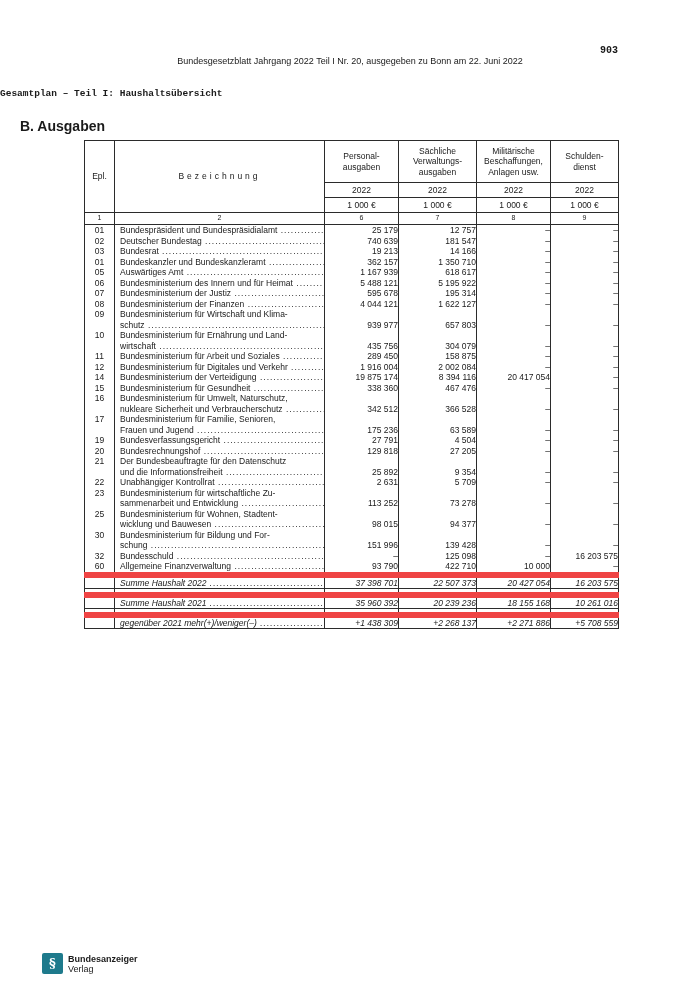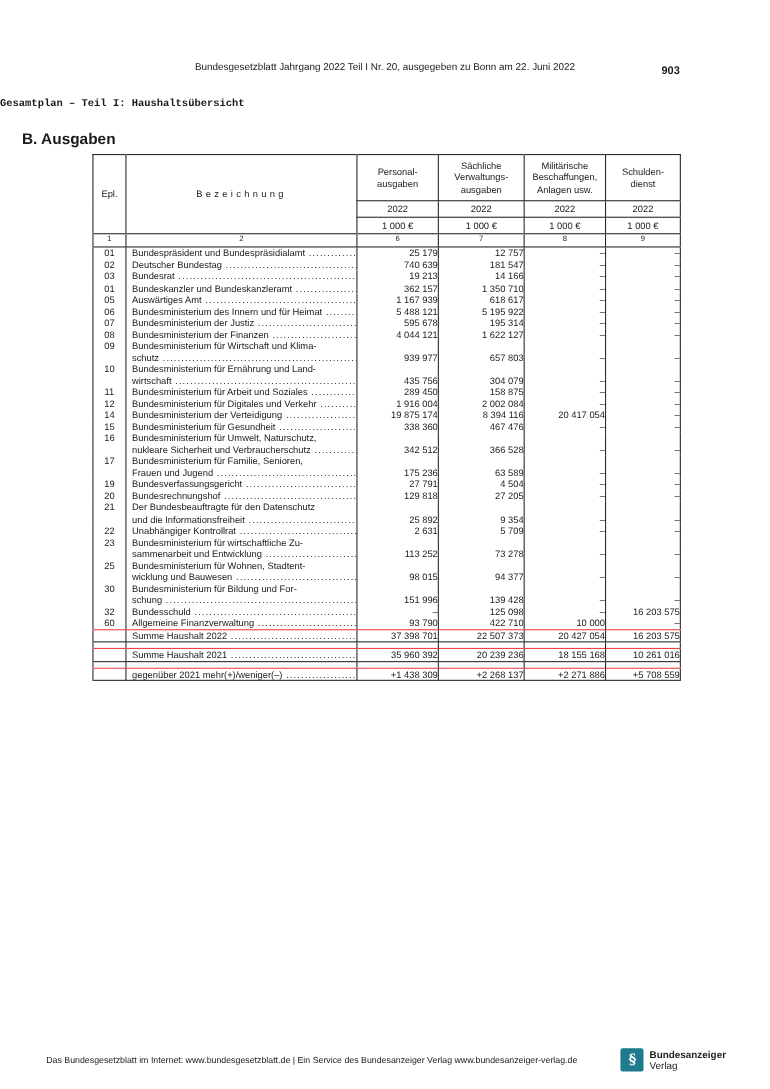--- a/index.html
+++ b/index.html
@@ -9,22 +9,22 @@
     background: #ffffff;
     font-family: "Liberation Sans", "DejaVu Sans", sans-serif;
     color: #1a1a1a;
     position: relative;
   }
   .masthead {
     position: absolute; top: 56px; left: 0; width: 100%;
     text-align: center; font-size: 9px; color: #1a1a1a;
   }
   .pagenum {
-    position: absolute; top: 59px; right: 82px;
-    font-size: 10px; font-weight: bold;
+    position: absolute; top: 45px; right: 82px;
+    font-size: 10px; font-weight: bold; font-family: Liberation Mono, monospace;
   }
   .doc-title {
     position: absolute; top: 88px; left: 0; width: 100%;
     text-align: left; font-size: 9.5px; font-weight: bold; font-family: Liberation Mono, monospace;
   }
   .section-title {
     position: absolute; top: 118px; left: 0; width: 100%;
     text-align: left; font-size: 14px; font-weight: bold; margin-left: 20px;
   }
   .twrap { position: absolute; top: 140px; left: 84px; }
@@ -57,21 +57,21 @@
   .lbl::after {
     content: " ........................................................................................................";
     letter-spacing: 1px;
   }
   td.cv {
     text-align: right; vertical-align: bottom;
     padding: 3px 6px 4px 0; white-space: nowrap;
   }
   td.sum {
     font-weight: bold;
-    border-top: 1px solid #ef4444; border-bottom: 1px solid #2b2b2b;
+    border-top: 6px solid #ef4444; border-bottom: 1px solid #2b2b2b; font-style: italic;
   }
   tr.spacer td { height: 6px; padding: 0; }
   .footer {
     position: absolute; top: 953px; left: 42px; width: 618px;
     display: flex; justify-content: space-between; align-items: center;
   }
   .footer-text { font-size: 8px; color: #1a1a1a; }
   .publisher { display: flex; align-items: center; }
   .logo-square {
     width: 21px; height: 21px; background: #1e7a8c; border-radius: 2px;
@@ -440,21 +440,20 @@
           <td class="cv c3 sum">+1 438 309</td>
           <td class="cv c4 sum">+2 268 137</td>
           <td class="cv c5 sum">+2 271 886</td>
           <td class="cv sum">+5 708 559</td>
         </tr>
       </tbody>
   </table>
 </div>
 
 <div class="footer">
-  <div class="footer-text">Das Bundesgesetzblatt im Internet: www.bundesgesetzblatt.de | Ein Service des Bundesanzeiger Verlag www.bundesanzeiger-verlag.de</div>
   <div class="publisher">
     <div class="logo-square">§</div>
     <div class="pub-text">
       <div class="pub-name">Bundesanzeiger</div>
       <div class="pub-sub">Verlag</div>
     </div>
   </div>
 </div>
 
 </body></html>

